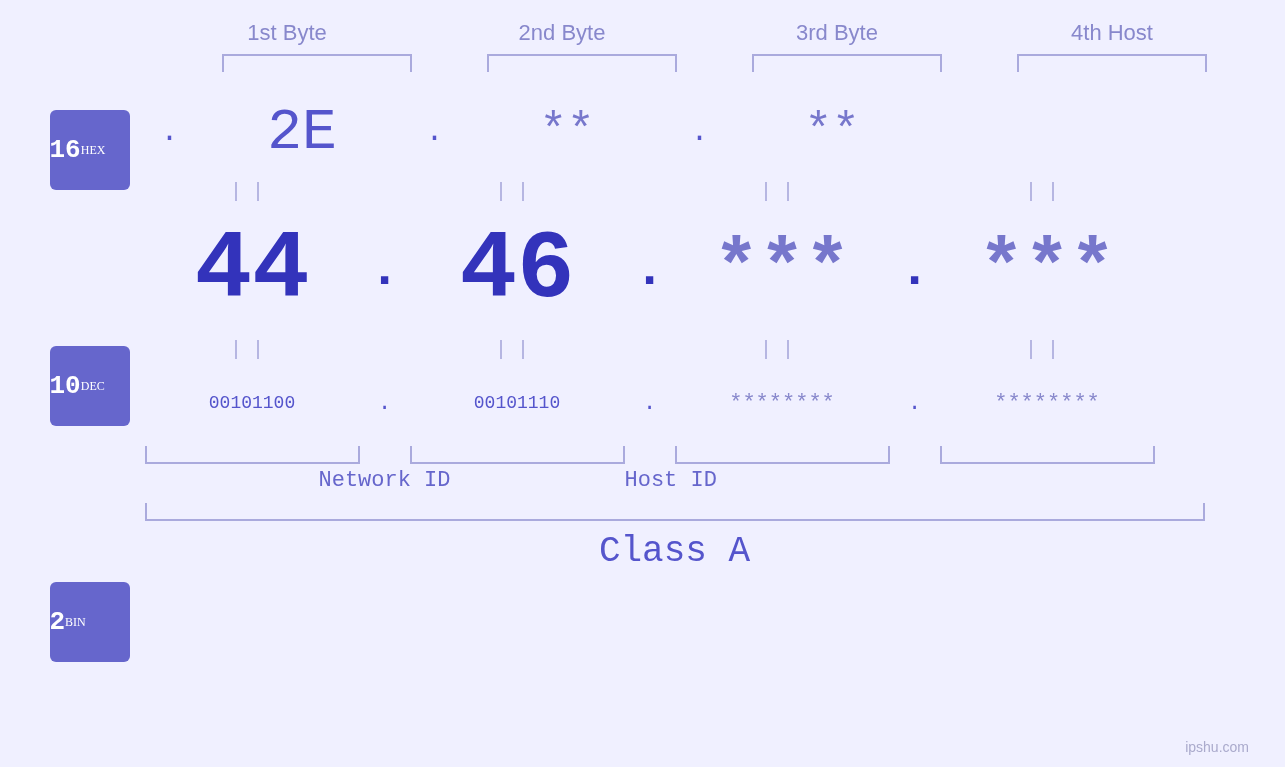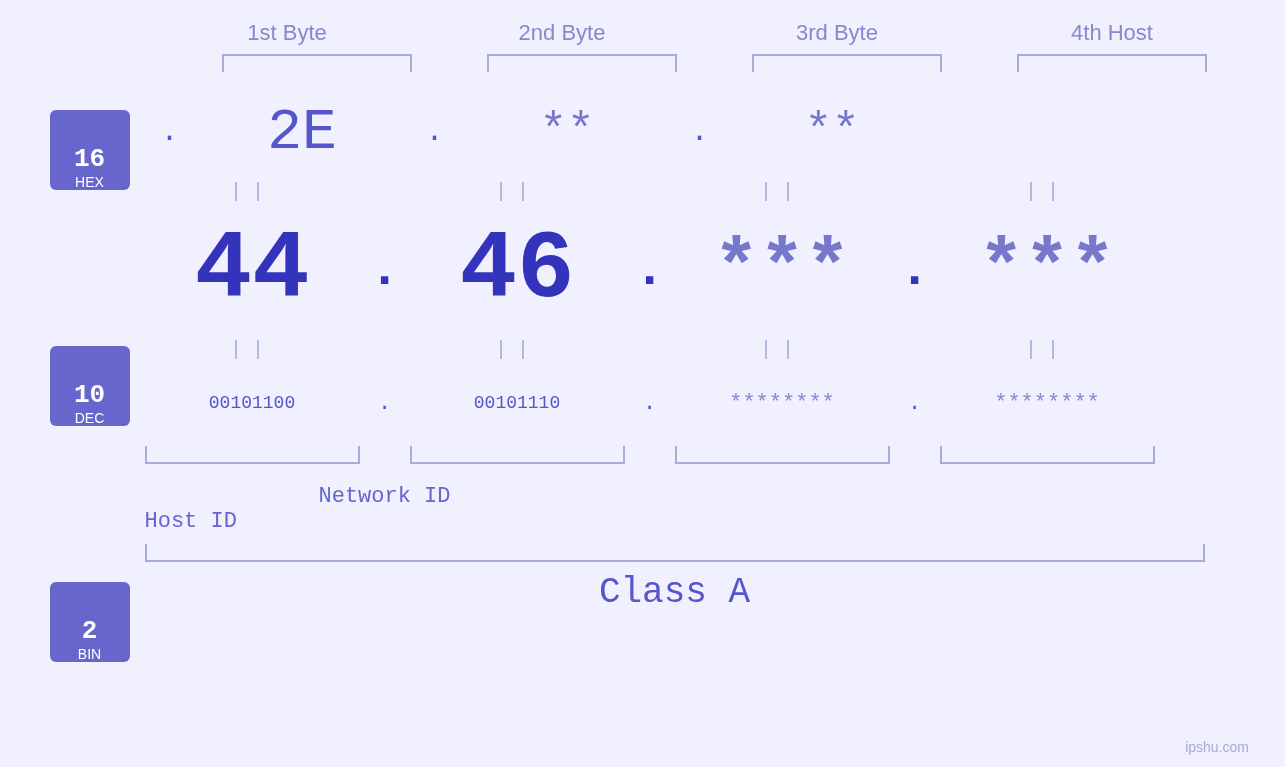--- a/index.html
+++ b/index.html
@@ -55,35 +55,35 @@
       border-bottom: none;
     }
 
     .badge {
       background: #6666cc;
       color: white;
       border-radius: 6px;
       width: 80px;
       height: 80px;
       display: flex;
-      flex-direction: column;
-      align-items: center;
-      justify-content: flex-end;
+      flex-direction: row;
+      align-items: center;
+      justify-content: flex-start;
       margin-bottom: 90px;
     }
 
     .badge-num {
       font-size: 26px;
       font-weight: bold;
       line-height: 1.1;
     }
 
     .badge-label {
-      font-size: 14px;
-      font-family: Liberation Sans, sans-serif;
+      font-size: 12px;
+      font-family: Liberation Serif, serif;
     }
 
     .badge:last-child {
       margin-bottom: 0;
     }
 
     
     .watermark {
       position: absolute;
       bottom: 12px;
@@ -351,21 +351,21 @@
       <div style="display:flex; flex-direction:row; margin-top:8px; width:1060px;">
         <div style="width:215px; height:18px; border:2px solid #aaaadd; border-top:none;"></div>
         <div style="width:50px;"></div>
         <div style="width:215px; height:18px; border:2px solid #aaaadd; border-top:none;"></div>
         <div style="width:50px;"></div>
         <div style="width:215px; height:18px; border:2px solid #aaaadd; border-top:none;"></div>
         <div style="width:50px;"></div>
         <div style="width:215px; height:18px; border:2px solid #aaaadd; border-top:none;"></div>
       </div>
 
-      <div style="display:flex; flex-direction:column; width:1060px; margin-top:20px;">
+      <div style="display:flex; flex-direction:row; width:1060px; margin-top:4px;">
 
         <div style="width:480px; text-align:center; color:#6666cc; font-size:22px; font-family:'Courier New',monospace;">Network ID</div>
         <div style="flex:1; text-align:left; color:#6666cc; font-size:22px; font-family:'Courier New',monospace;">Host ID</div>
       </div>
 
       <div style="width:1060px; height:18px; border:2px solid #aaaadd; border-top:none; margin-top:10px;"></div>
 
       <div style="width:1060px; text-align:center; color:#5555cc; font-size:36px; font-family:'Courier New',monospace; margin-top:10px;">Class A</div>
 
     </div>

